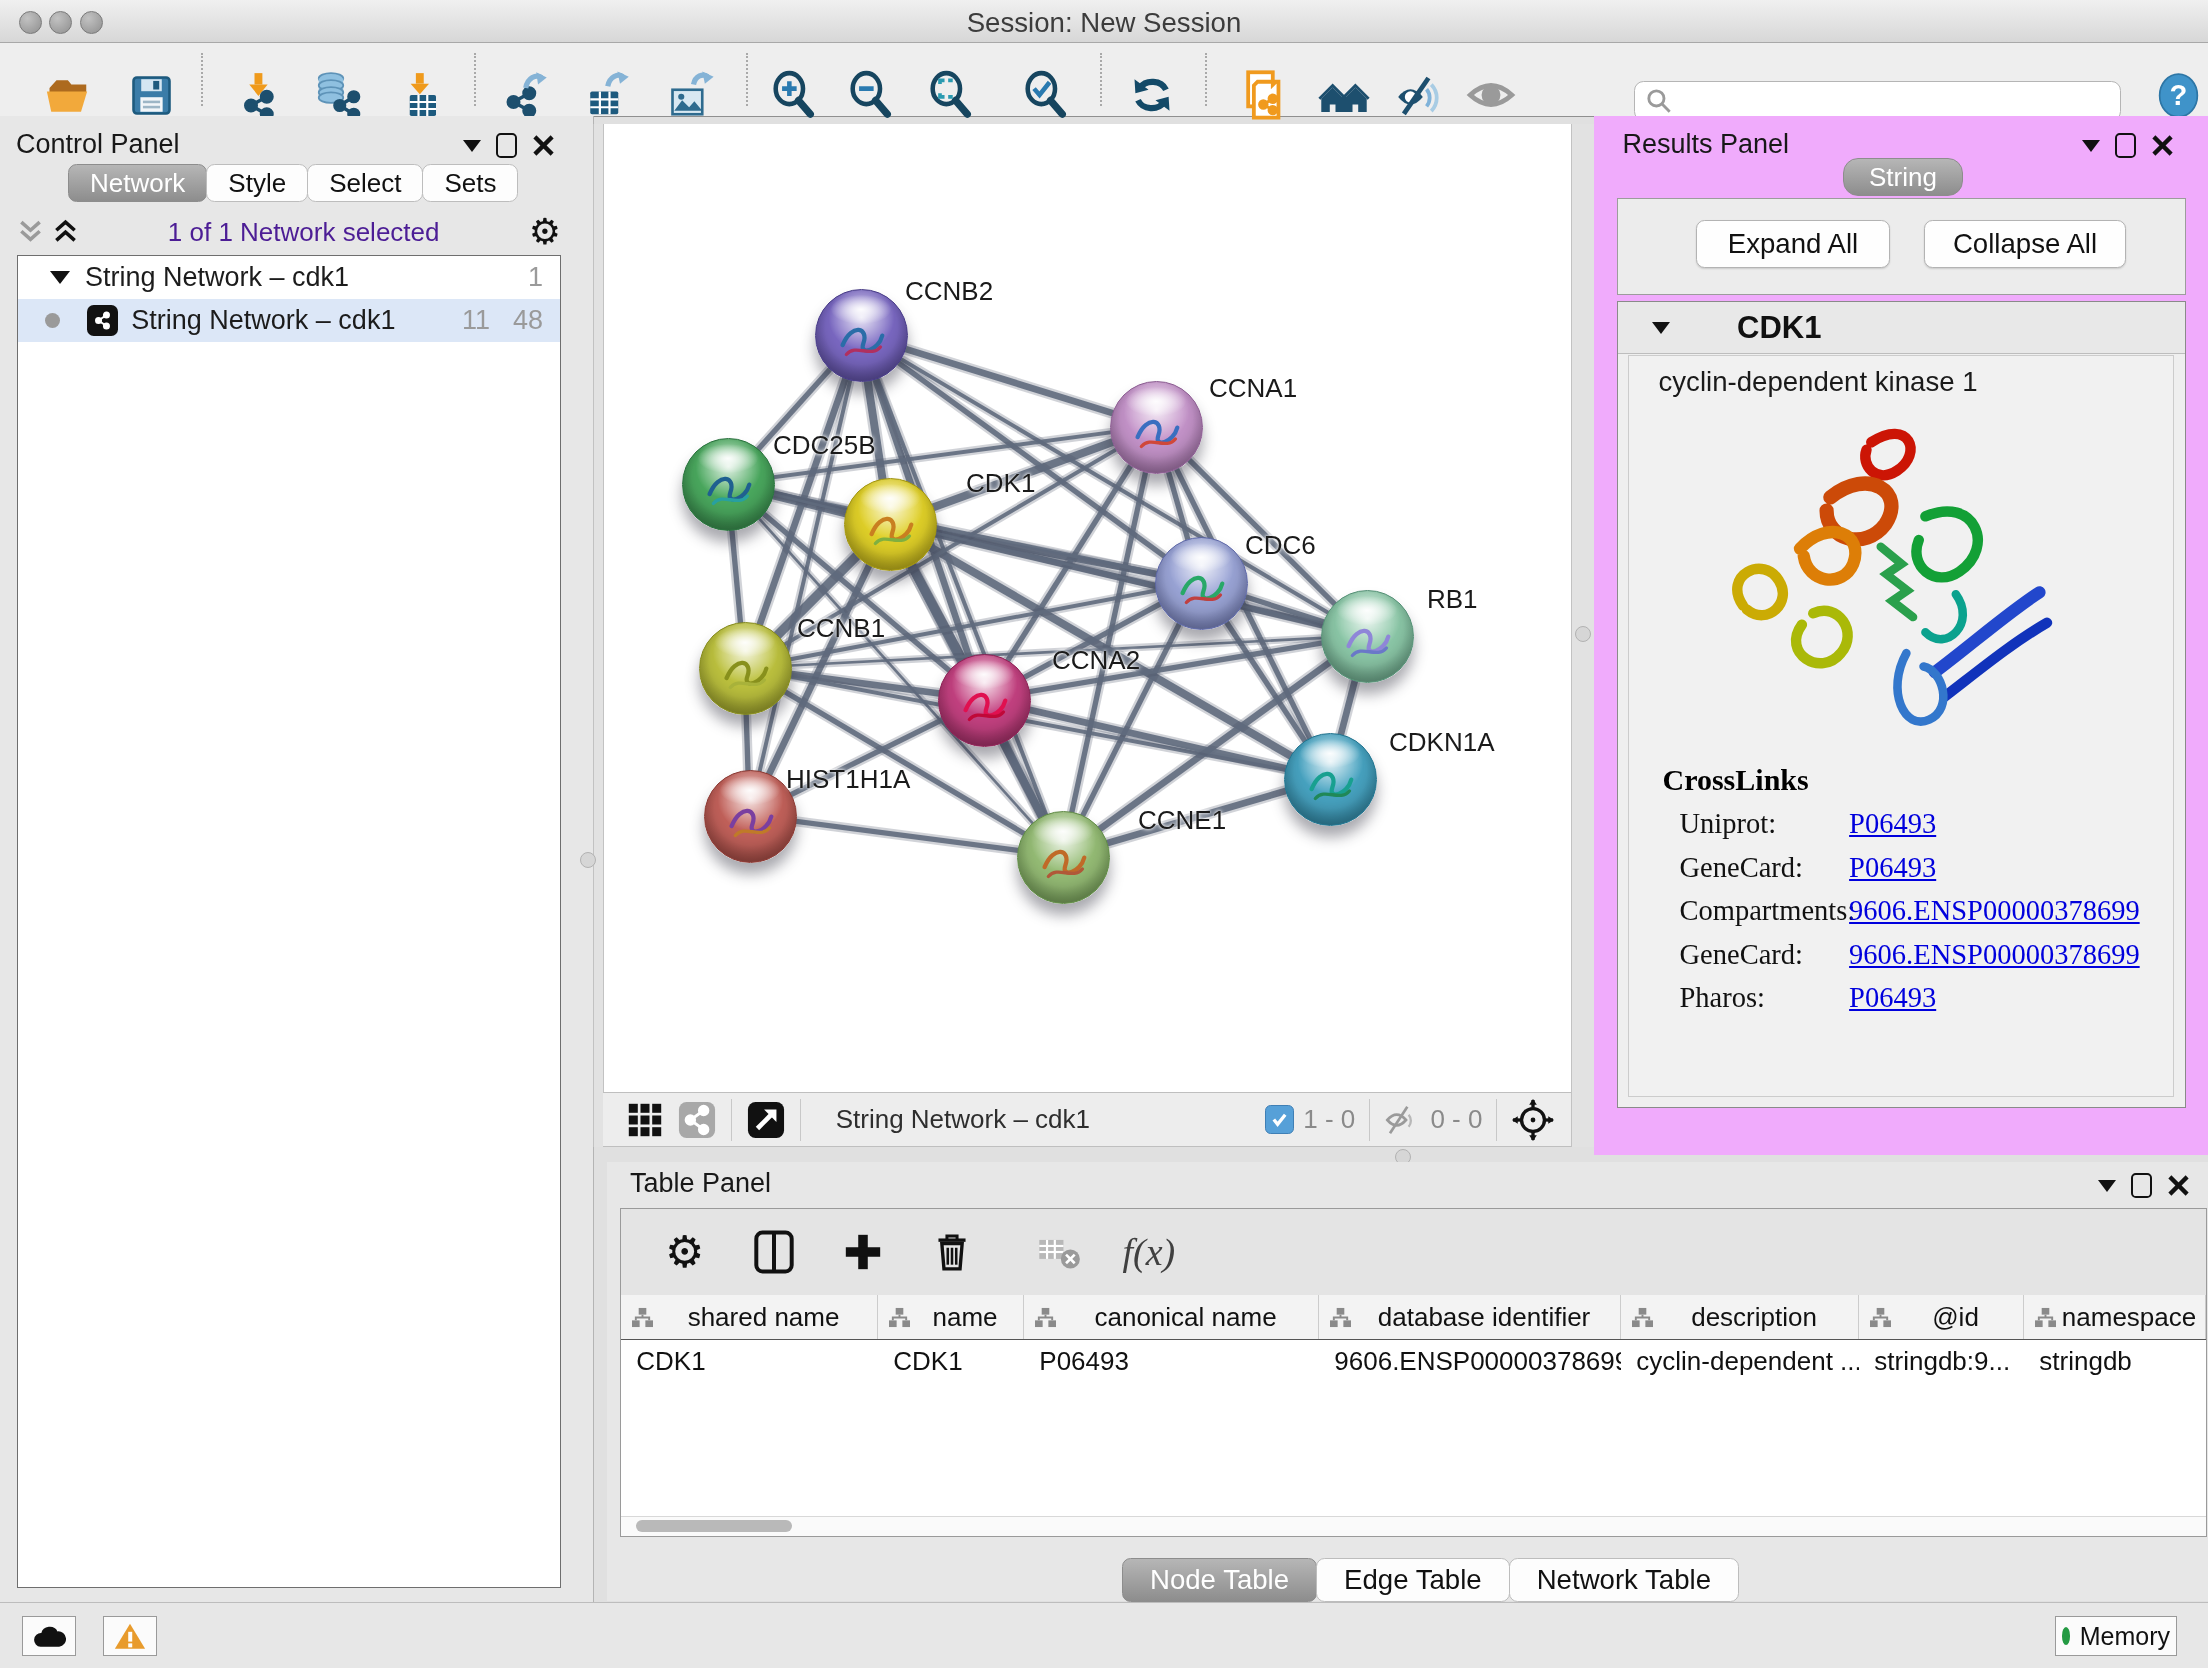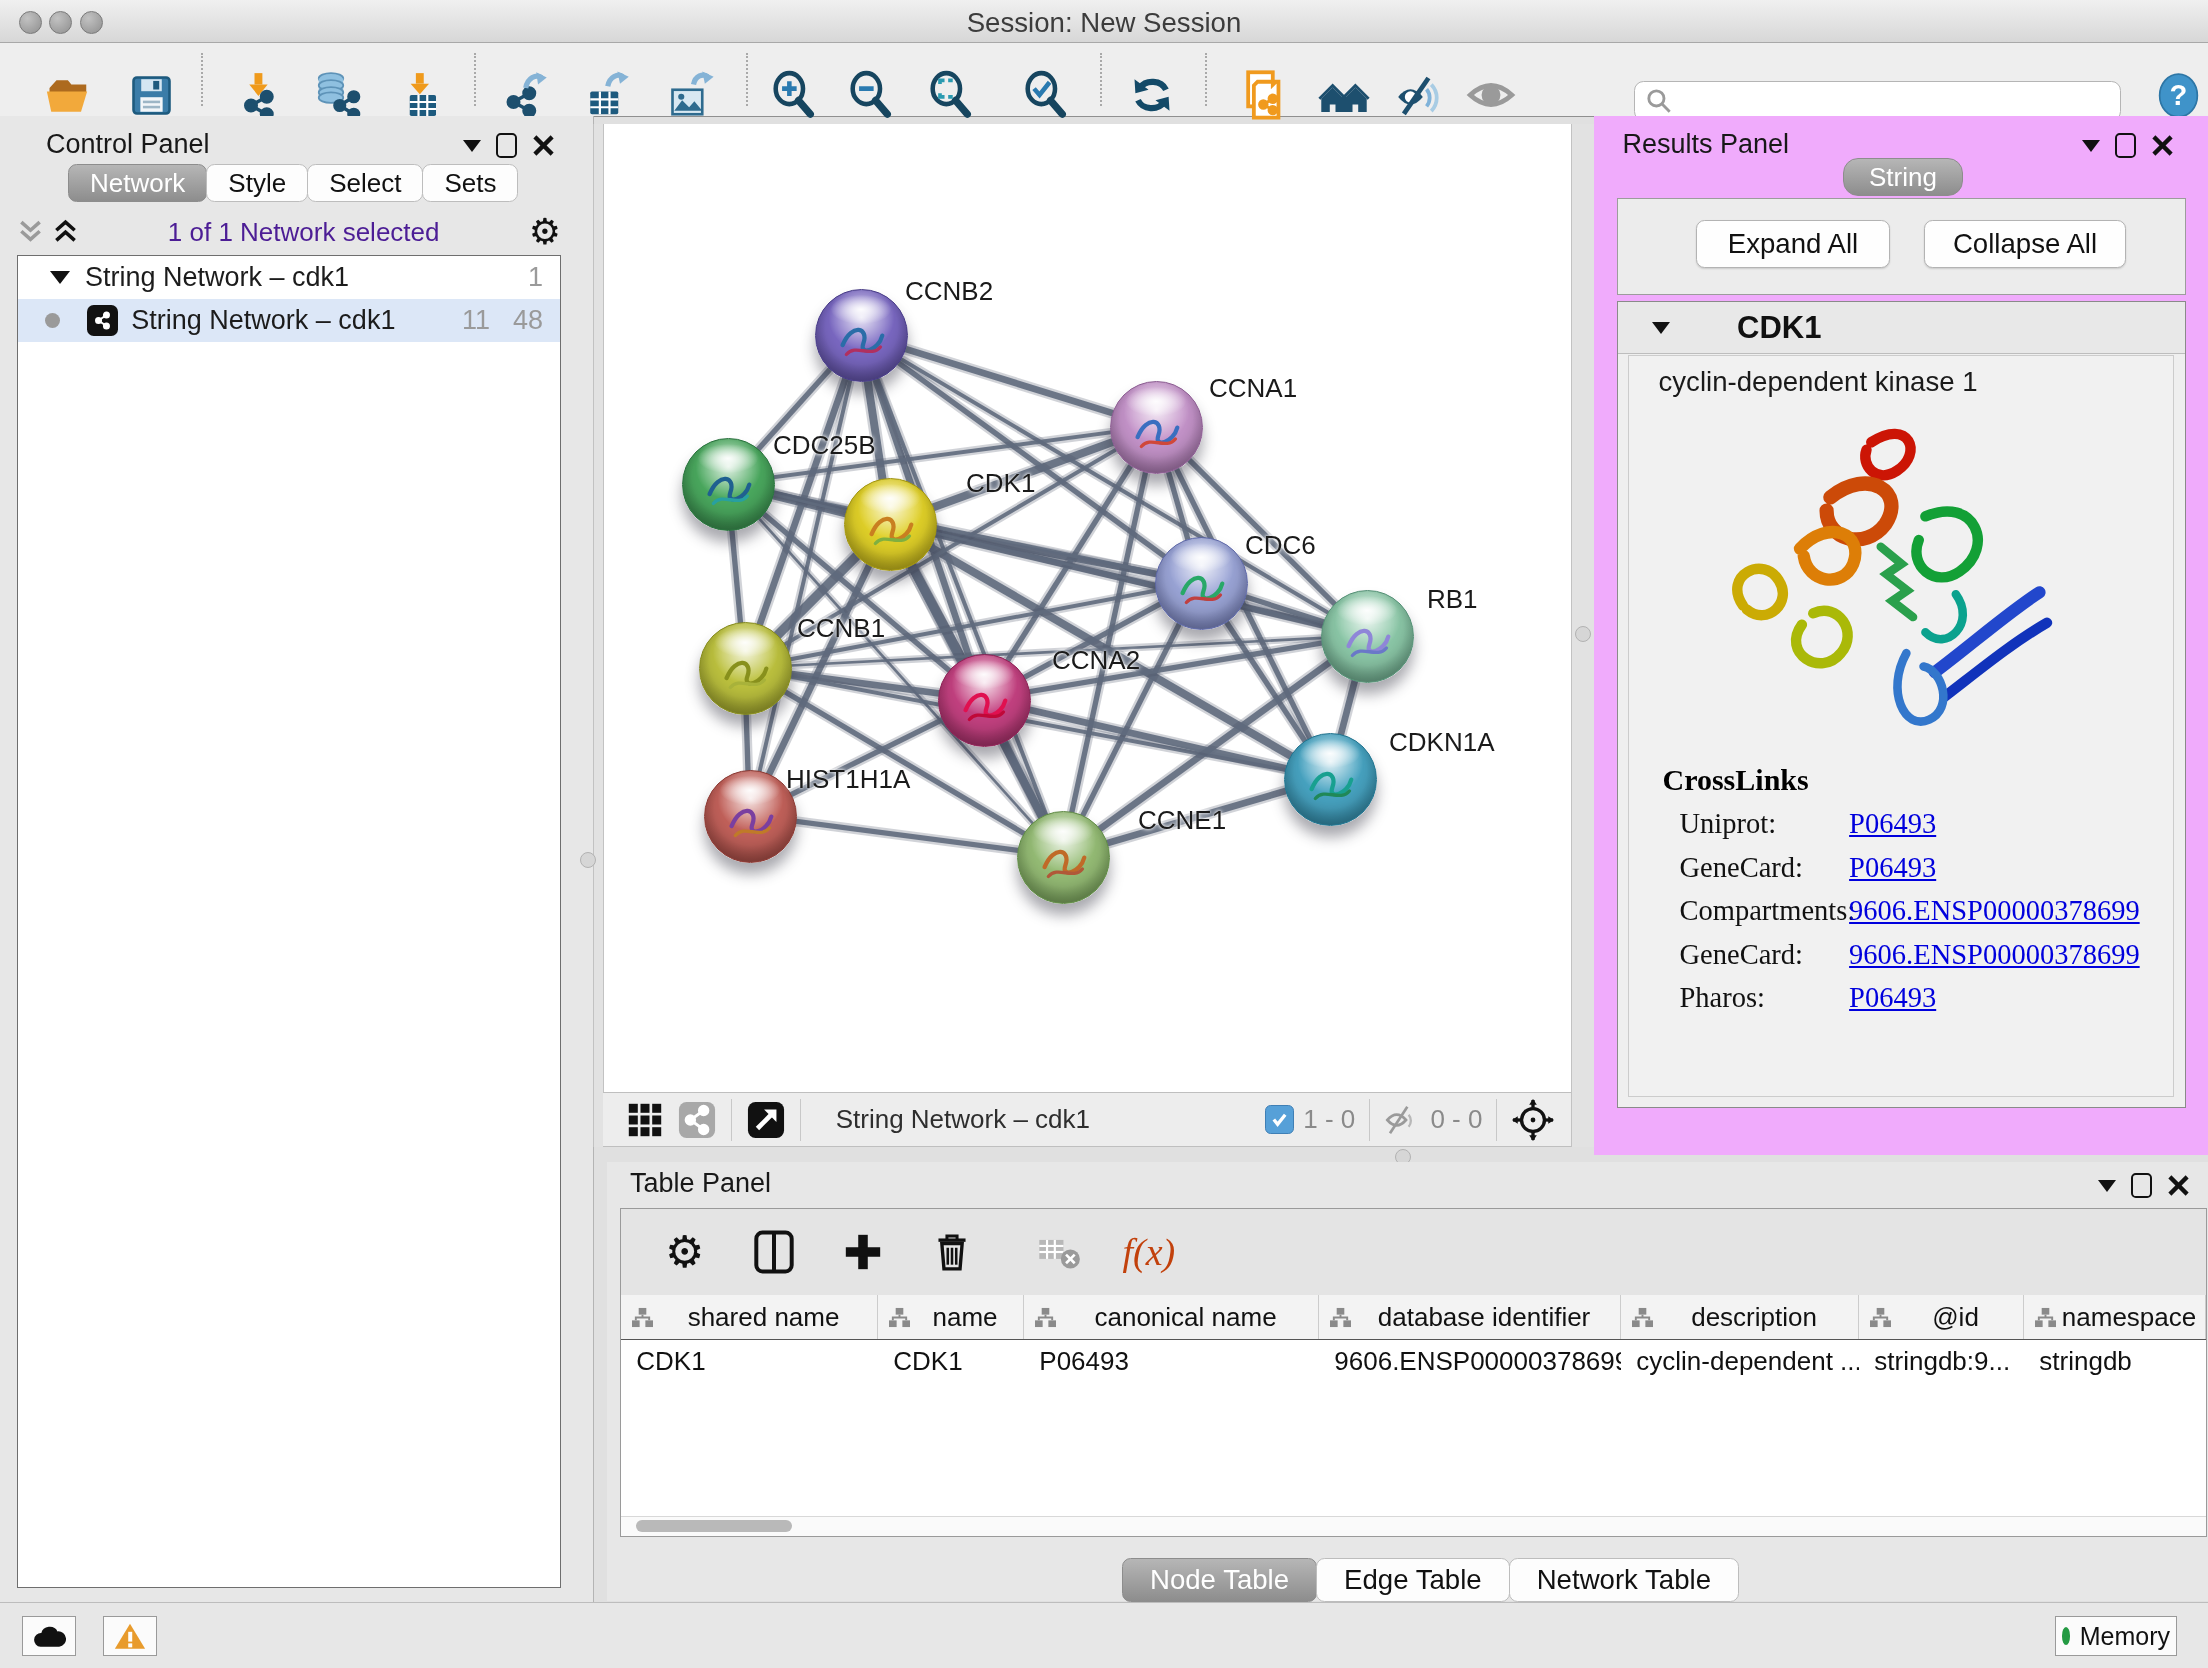--- a/index.html
+++ b/index.html
@@ -81,21 +81,21 @@
   .crosslinks{position:absolute;left:34px;top:407px;font-family:"Liberation Serif","DejaVu Serif",serif;}
   .cl-title{font-size:30px;font-weight:bold;color:#000;}
   .cl-row{display:flex;font-size:28.5px;margin-top:11.4px;}
   .cl-label{width:162px;color:#111;margin-left:17px;}
   .cl-value{color:#0000dd;text-decoration:underline;margin-left:7.6px;}
   
   .table-panel{position:absolute;left:607px;top:1162px;width:1602px;height:439px;background:#e7e7e7;}
   .tp-box{position:absolute;left:13.3px;top:46px;width:1585px;height:327px;border:1px solid #9a9a9a;background:#fff;}
   .tp-toolbar{position:absolute;left:0;top:0;width:100%;height:86px;background:#e4e4e4;display:flex;align-items:center;}
   .tp-ico{margin-left:38px;display:flex;align-items:center;justify-content:center;width:51px;height:51px;}
-  .fx{font-family:"Liberation Serif","DejaVu Serif",serif;font-style:italic;font-size:38px;color:#c2410c;}
+  .fx{font-family:"Liberation Serif","DejaVu Serif",serif;font-style:italic;font-size:38px;color:#404040;}
   .thead{position:absolute;left:0;top:86px;width:100%;height:44px;background:#f3f3f3;
     border-bottom:1.9px solid #555;display:flex;}
   .th{position:relative;display:flex;align-items:center;justify-content:center;font-size:26px;color:#111;
     border-right:1px solid #ccc;box-sizing:border-box;overflow:hidden;}
   .th svg{position:absolute;left:9.5px;}
   .trow{position:absolute;left:0;top:131px;width:100%;height:42px;display:flex;background:#fff;}
   .td{font-size:26px;color:#111;padding-left:15px;display:flex;align-items:center;box-sizing:border-box;overflow:hidden;white-space:nowrap;}
   .hscroll{position:absolute;left:0;bottom:0;width:100%;height:19px;background:#fafafa;border-top:1px solid #d8d8d8;}
   .hthumb{position:absolute;left:15px;top:2.9px;width:156px;height:12.4px;border-radius:6.7px;background:#b9b9b9;}
   .bottomtabs{position:absolute;left:1123px;top:1558px;display:flex;}
@@ -314,21 +314,21 @@
     </div>
     <button class="tbtn" style="left:2178px">
       <svg width="48" height="48" viewBox="0 0 56 56">
           <ellipse cx="28" cy="28" rx="22" ry="25" fill="#3f93c9" stroke="#2d76a6" stroke-width="2"></ellipse>
           <text x="28" y="39" text-anchor="middle" font-size="34" font-weight="bold" fill="#ffffff" font-family="Liberation Sans,sans-serif">?</text>
         </svg>
     </button>
   </div>
 
   <div class="control-panel">
-    <div class="phead" style="left:46px;top:13.3px">Control Panel</div>
+    <div class="phead" style="left:16px;top:13.3px">Control Panel</div>
     <div class="picons" style="right:38px;top:17px">
       <div class="caret-down"></div>
       <div class="floatbox"></div>
       <svg width="23" height="23" viewBox="0 0 24 24">
           <line x1="3" y1="3" x2="21" y2="21" stroke="#111" stroke-width="4.5"></line>
           <line x1="21" y1="3" x2="3" y2="21" stroke="#111" stroke-width="4.5"></line>
         </svg>
     </div>
     <div class="tabs" style="left:69px;top:48px" id="control-tabs">
         <div class="tab active">Network</div>

